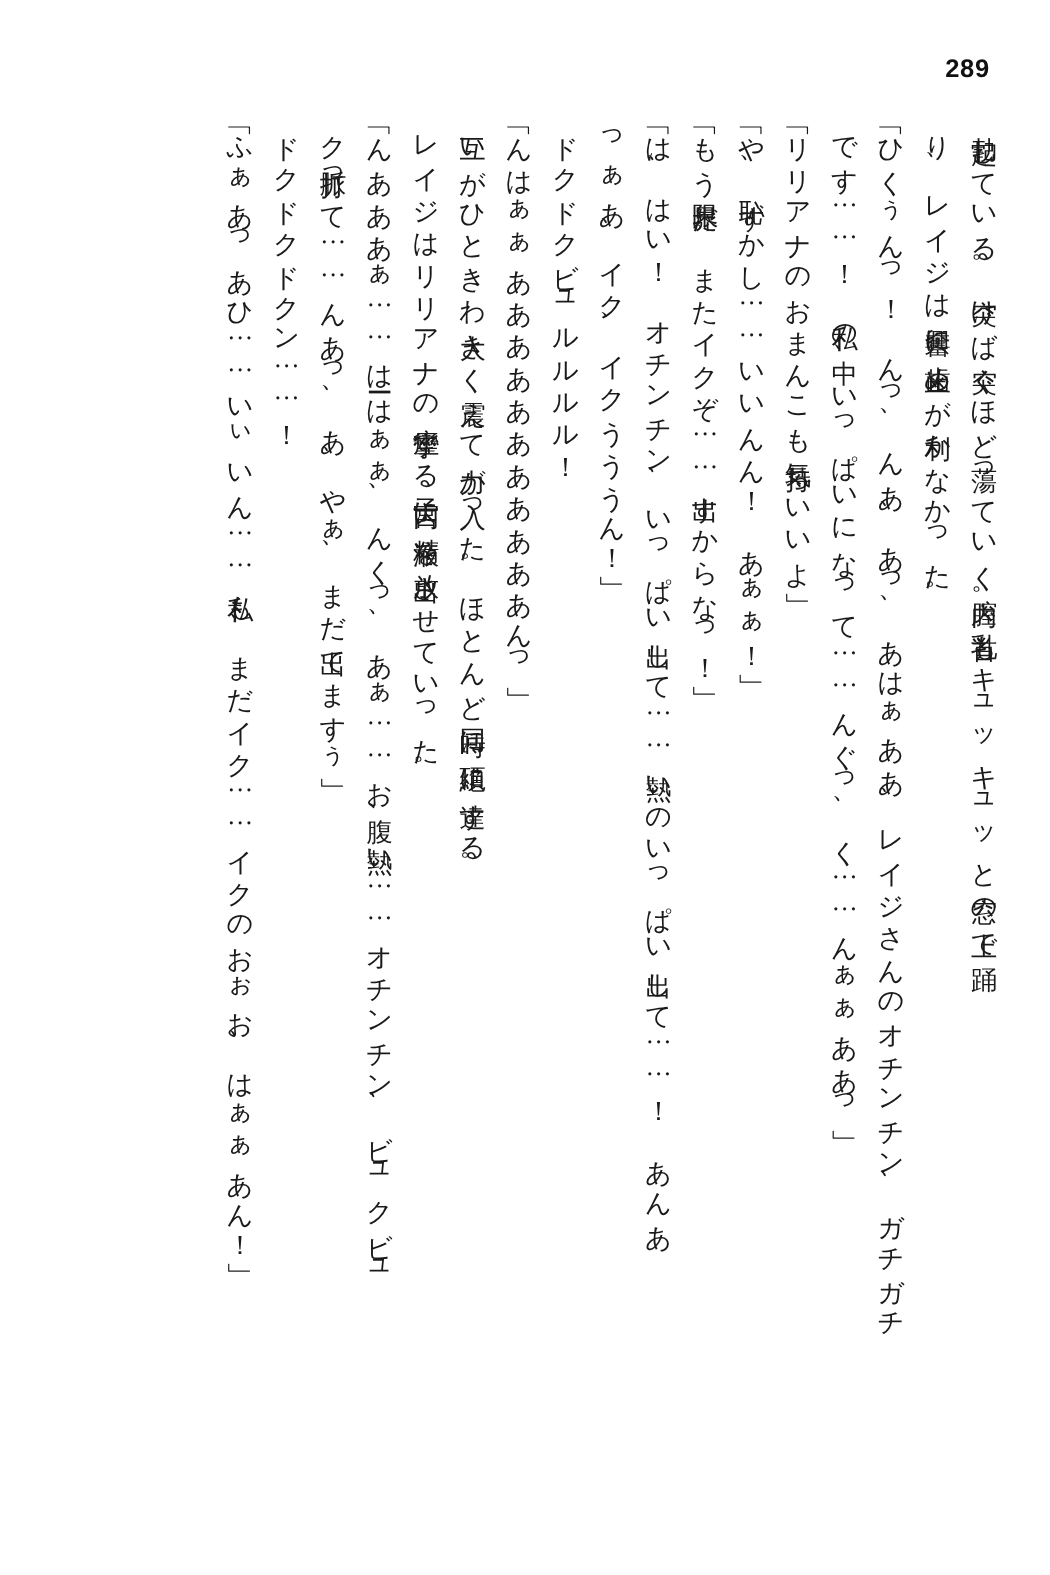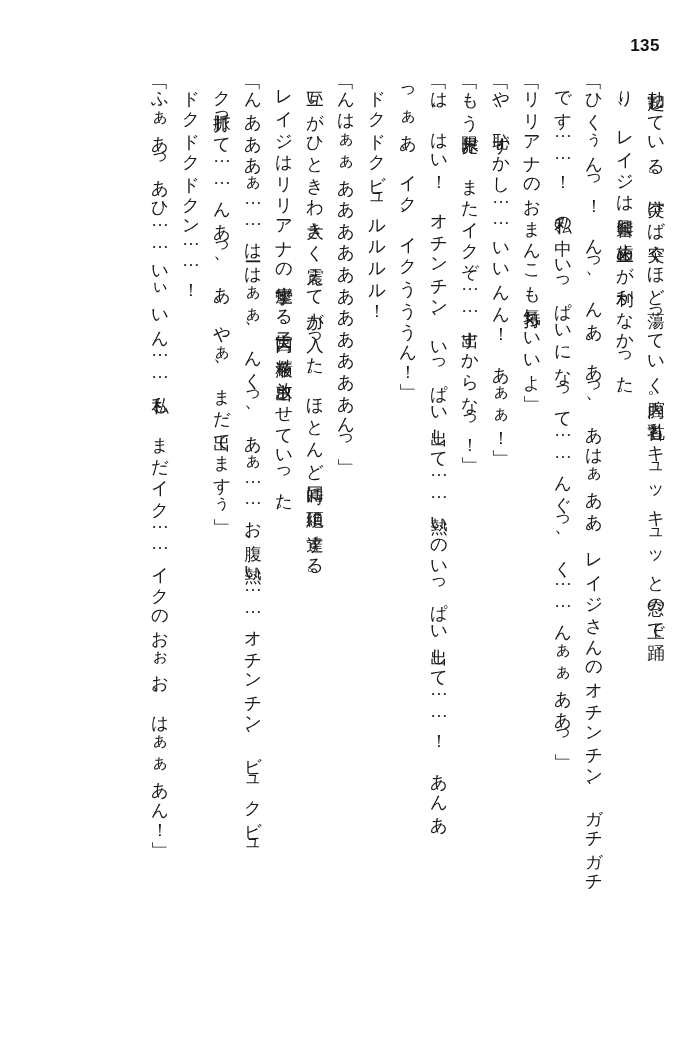--- a/index.html
+++ b/index.html
@@ -52,21 +52,21 @@
     white-space: pre;
     overflow: visible;
     color: #1a1a1a;
   }
 </style>
 </head>
 <body>
 
 <div id="page">
 
-  <div id="page-number">135</div>
+  <div id="page-number">289</div>
 
   <div id="text-body">
     <div class="vline">勃起している。突けば突くほど蕩っていく膣内。乳首もキュッキュッと窓の上で踊</div>
     <div class="vline">り、レイジは興奮に歯止めが利かなかった。</div>
     <div class="vline">「ひくぅんっ！　んっ、んあ、あっ、あはぁああ、レイジさんのオチンチン、ガチガチ</div>
     <div class="vline">です……！　私の中、いっぱいになって……んぐっ、く……んぁぁああっ」</div>
     <div class="vline">「リリアナのおまんこも気持ちいいよ」</div>
     <div class="vline">「や、恥ずかし……いいんん！　あぁぁ！」</div>
     <div class="vline">「もう限界だ。またイクぞ……出すからなっ！」</div>
     <div class="vline">「は、はい！　オチンチン、いっぱい出して……熱いのいっぱい出して……！　あんあ</div>

